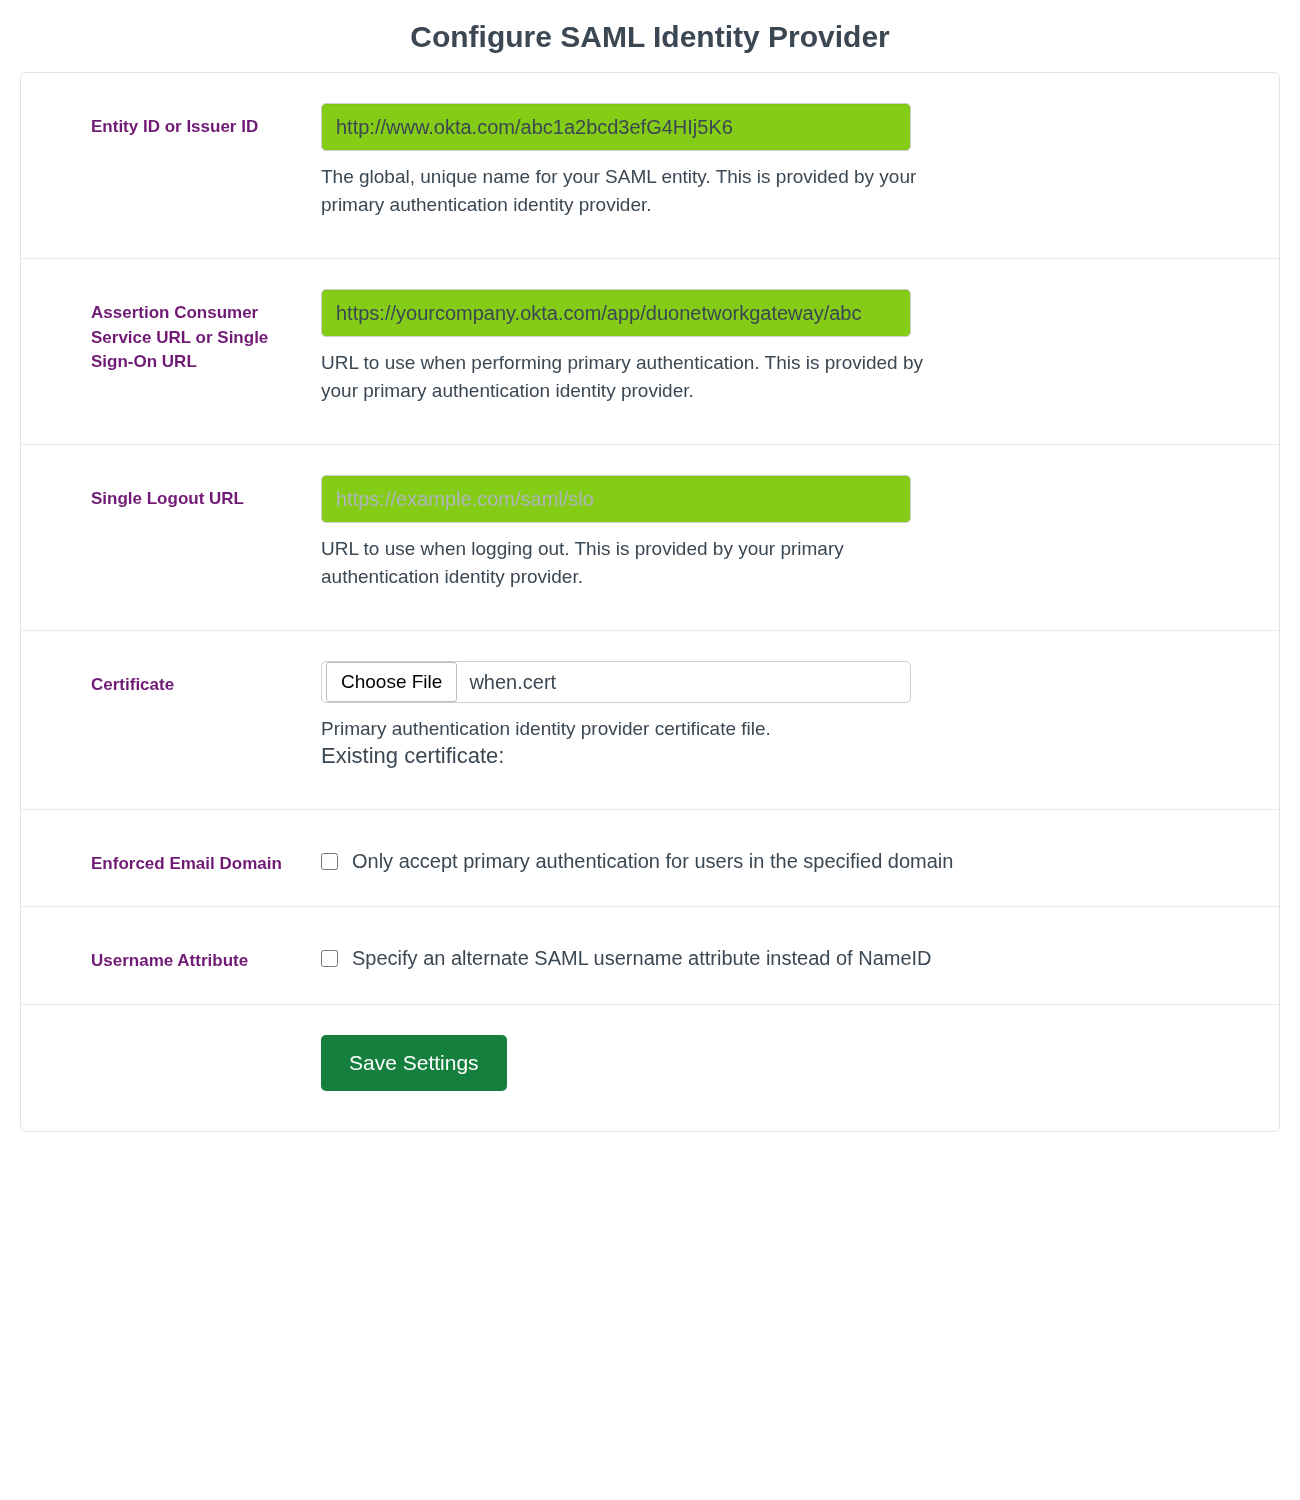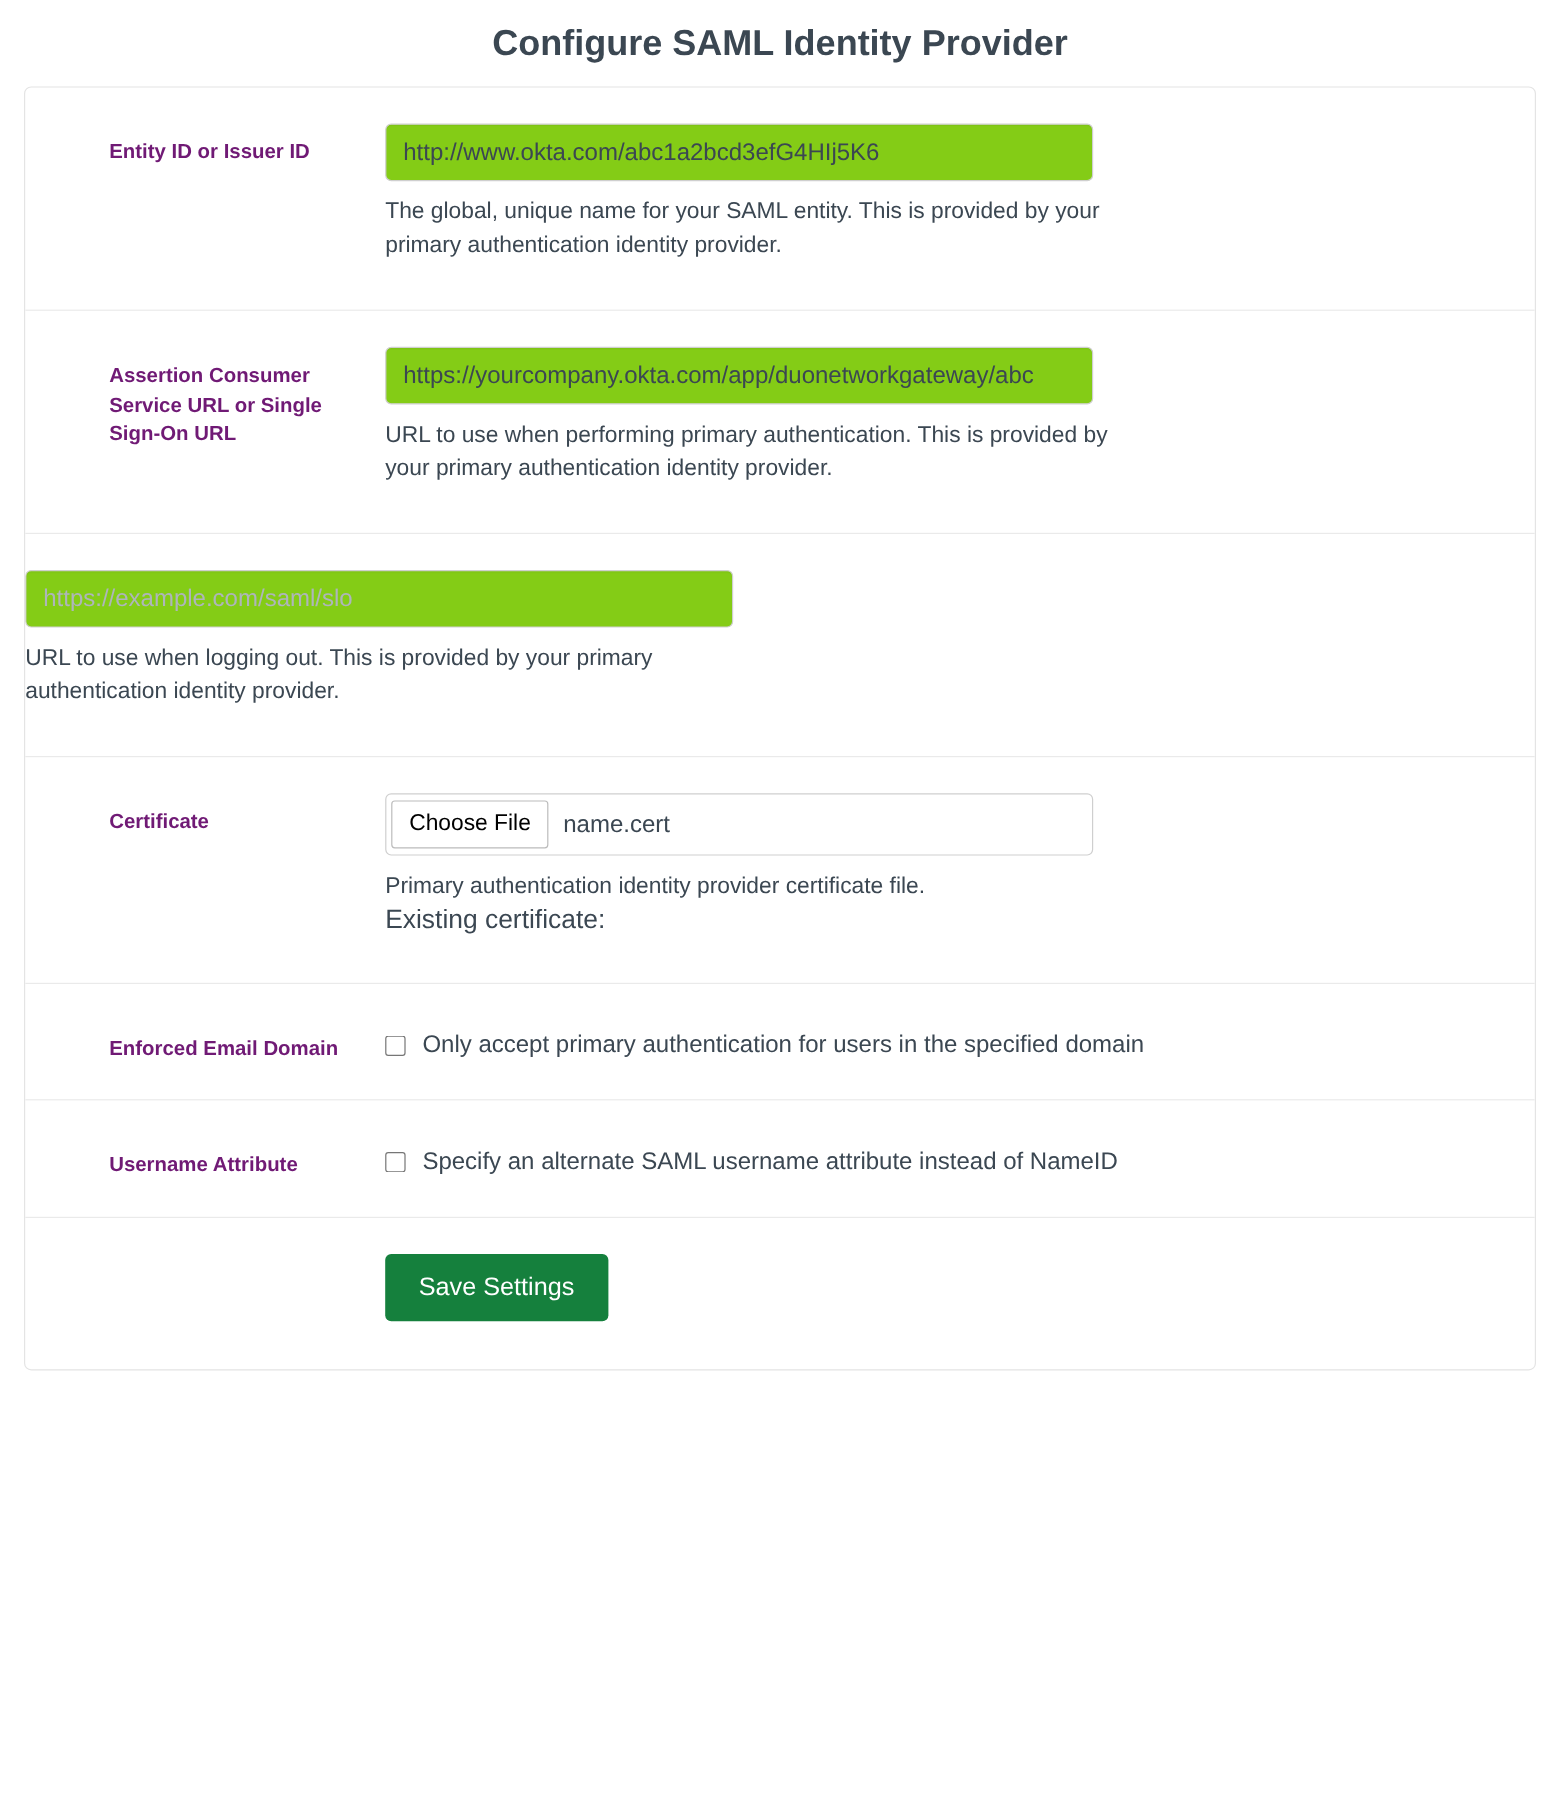--- a/index.html
+++ b/index.html
@@ -72,21 +72,21 @@
       color: #3b4752;
       margin-top: 12px;
       line-height: 1.45;
       max-width: 640px;
     }
     .file-control {
       display: flex;
       align-items: center;
       width: 100%;
       max-width: 590px;
-      height: 52px;
+      height: 42px;
       border: 1px solid #cfcfcf;
       border-radius: 5px;
       background: #fff;
       padding: 4px;
     }
     .file-button {
       background: #fff;
       border: 1px solid #bcbcbc;
       border-radius: 3px;
       font-size: 19px;
@@ -159,34 +159,37 @@
     <div class="label-col">
       <label>Assertion Consumer Service URL or Single Sign-On URL</label>
     </div>
     <div class="input-col">
       <input type="text" class="text-input" value="https://yourcompany.okta.com/app/duonetworkgateway/abc" style="">
       <p class="help-text">URL to use when performing primary authentication. This is provided by your primary authentication identity provider.</p>
     </div>
   </div>
 
   <div class="form-row">
+    <div class="label-col">
+      <label>Single Logout URL</label>
+    </div>
     <div class="input-col">
       <input type="text" class="text-input" placeholder="https://example.com/saml/slo" style="">
       <p class="help-text">URL to use when logging out. This is provided by your primary authentication identity provider.</p>
     </div>
   </div>
 
   <div class="form-row">
     <div class="label-col">
       <label>Certificate</label>
     </div>
     <div class="input-col">
       <div class="file-control">
         <button class="file-button">Choose File</button>
-        <span class="file-name">name.cert</span>
+        <span class="file-name">when.cert</span>
       </div>
       <p class="help-text">Primary authentication identity provider certificate file.</p>
       <p class="existing-cert">Existing certificate:</p>
     </div>
   </div>
 
   <div class="form-row tight">
     <div class="label-col">
       <label>Enforced Email Domain</label>
     </div>

